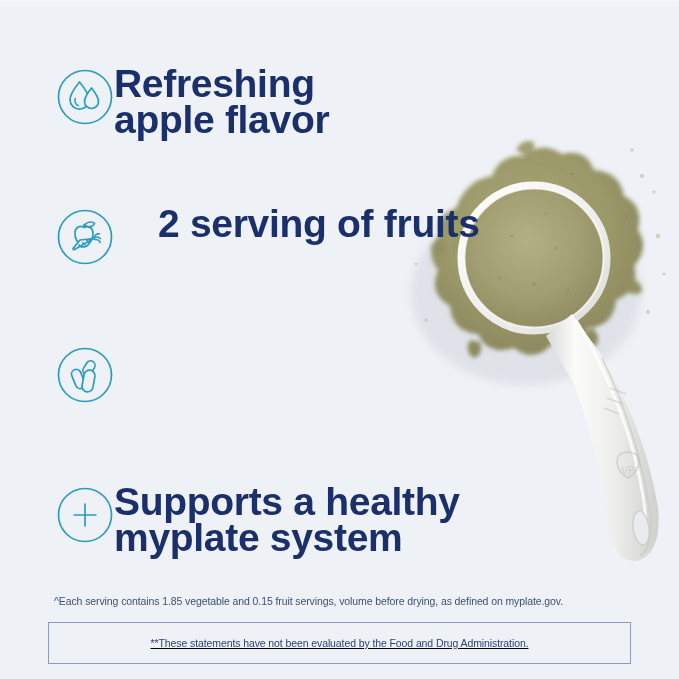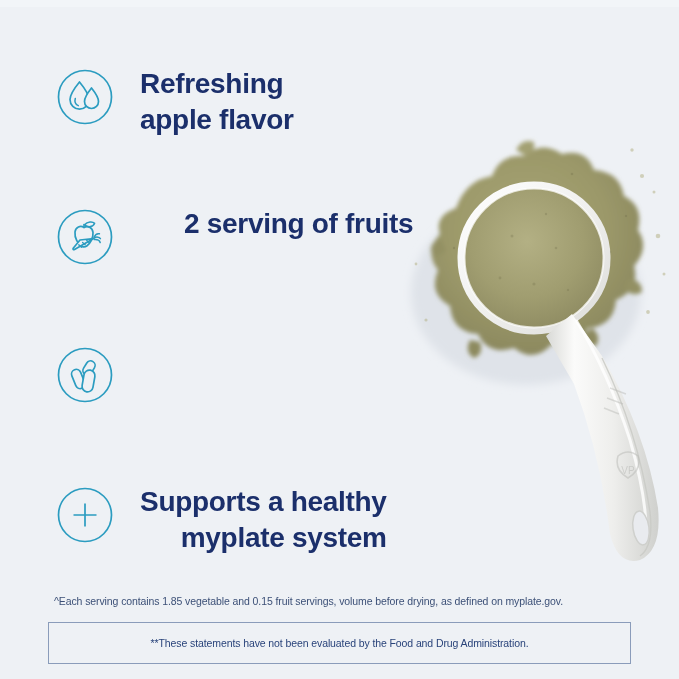--- a/index.html
+++ b/index.html
@@ -46,34 +46,33 @@
   }
   .feature-row {
     position: absolute;
     left: 56px;
     display: flex;
     align-items: flex-start;
   }
   .feature-row.r0 { top: 66px; }
   .feature-row.r1 { top: 206px; gap: 44px; }
   .feature-row.r2 { top: 344px; }
-  .feature-row.r3 { top: 484px; text-align: right; }
+  .feature-row.r3 { top: 484px; }
 
   .icon-badge {
     flex: 0 0 auto;
     width: 58px;
     height: 58px;
     margin-top: 2px;
   }
   .icon-badge svg { display: block; }
 
   .feature-text {
-    margin-left: 26px;
     color: #1b2f6b;
-    font-size: 28px;
+    font-size: 39px;
     line-height: 36px;
     font-weight: 700;
     letter-spacing: -0.3px;
     white-space: nowrap;
   }
   .feature-text .l2 { display: block; }
   .feature-text sup {
     font-size: 0.55em;
     vertical-align: super;
     line-height: 0;
@@ -97,20 +96,21 @@
     left: 48px;
     top: 622px;
     width: 583px;
     height: 42px;
     border: 1px solid #8a9cba;
     box-sizing: border-box;
     display: flex;
     flex-direction: row;
     align-items: center;
     justify-content: center;
+    text-decoration: underline;
   }
   .disclaimer-box div {
     color: #29437a;
     font-size: 10.5px;
     line-height: 14px;
     text-align: center;
     letter-spacing: -0.1px;
     white-space: nowrap;
   }
 </style>

